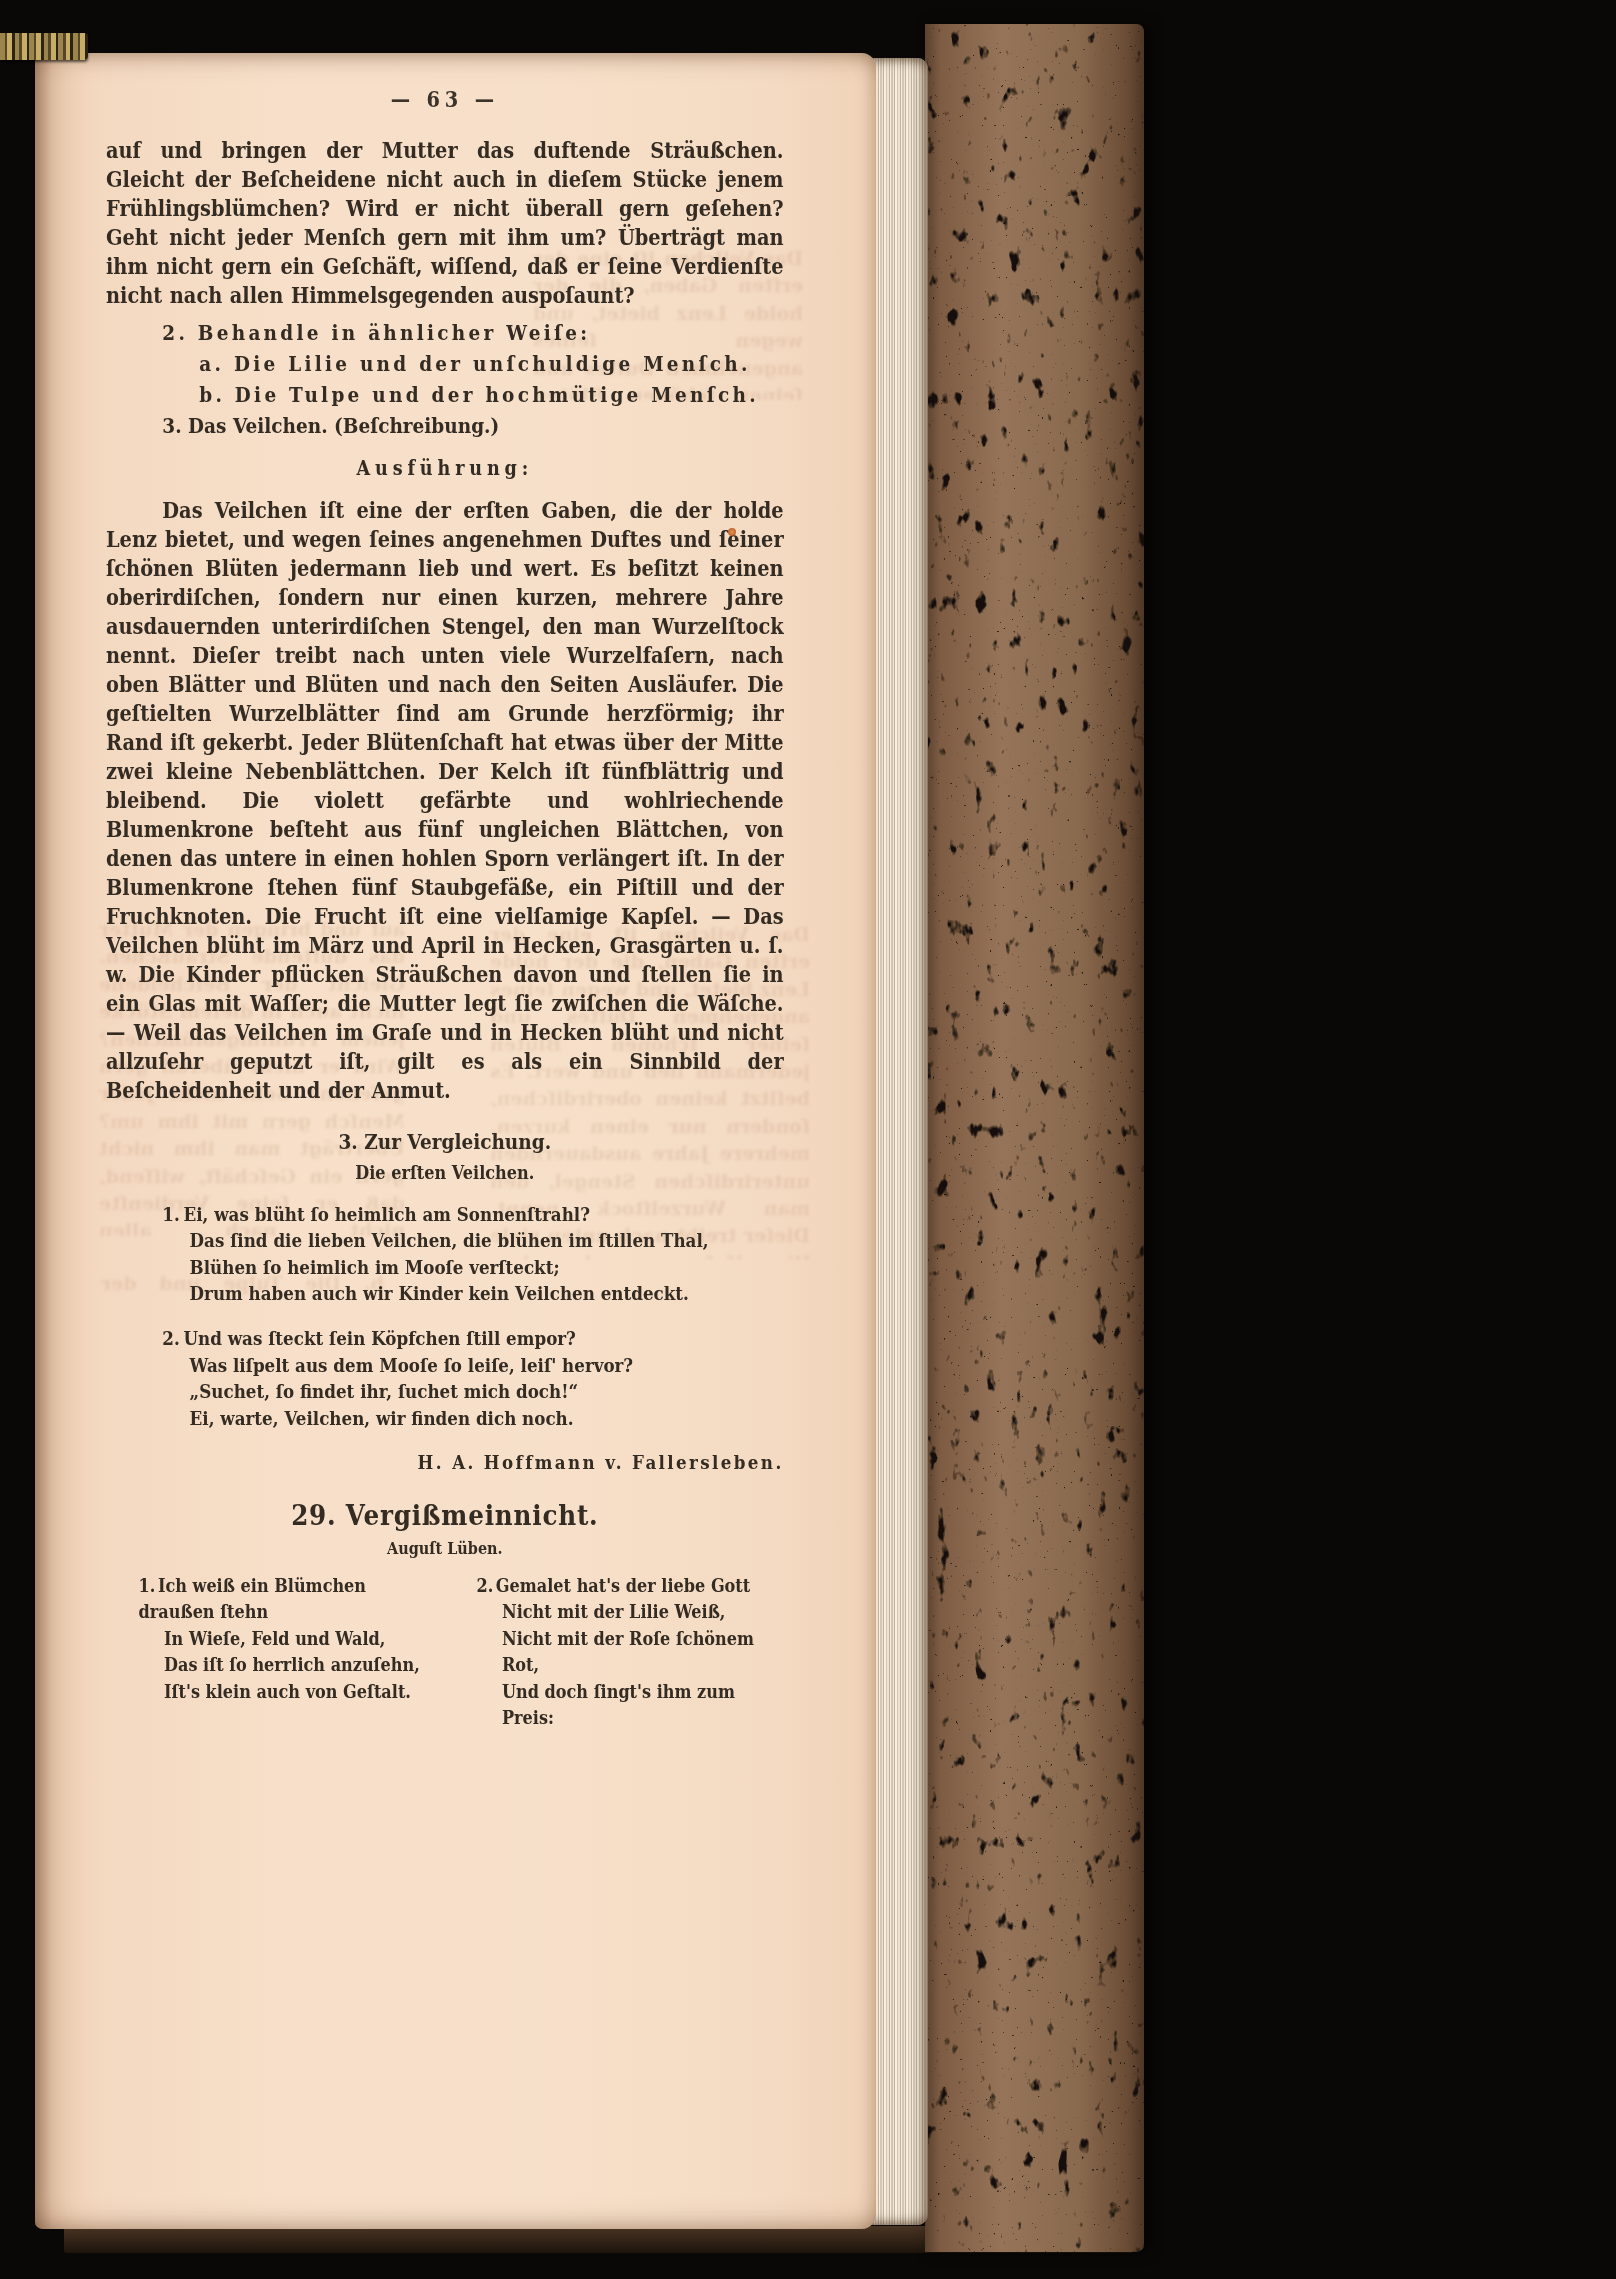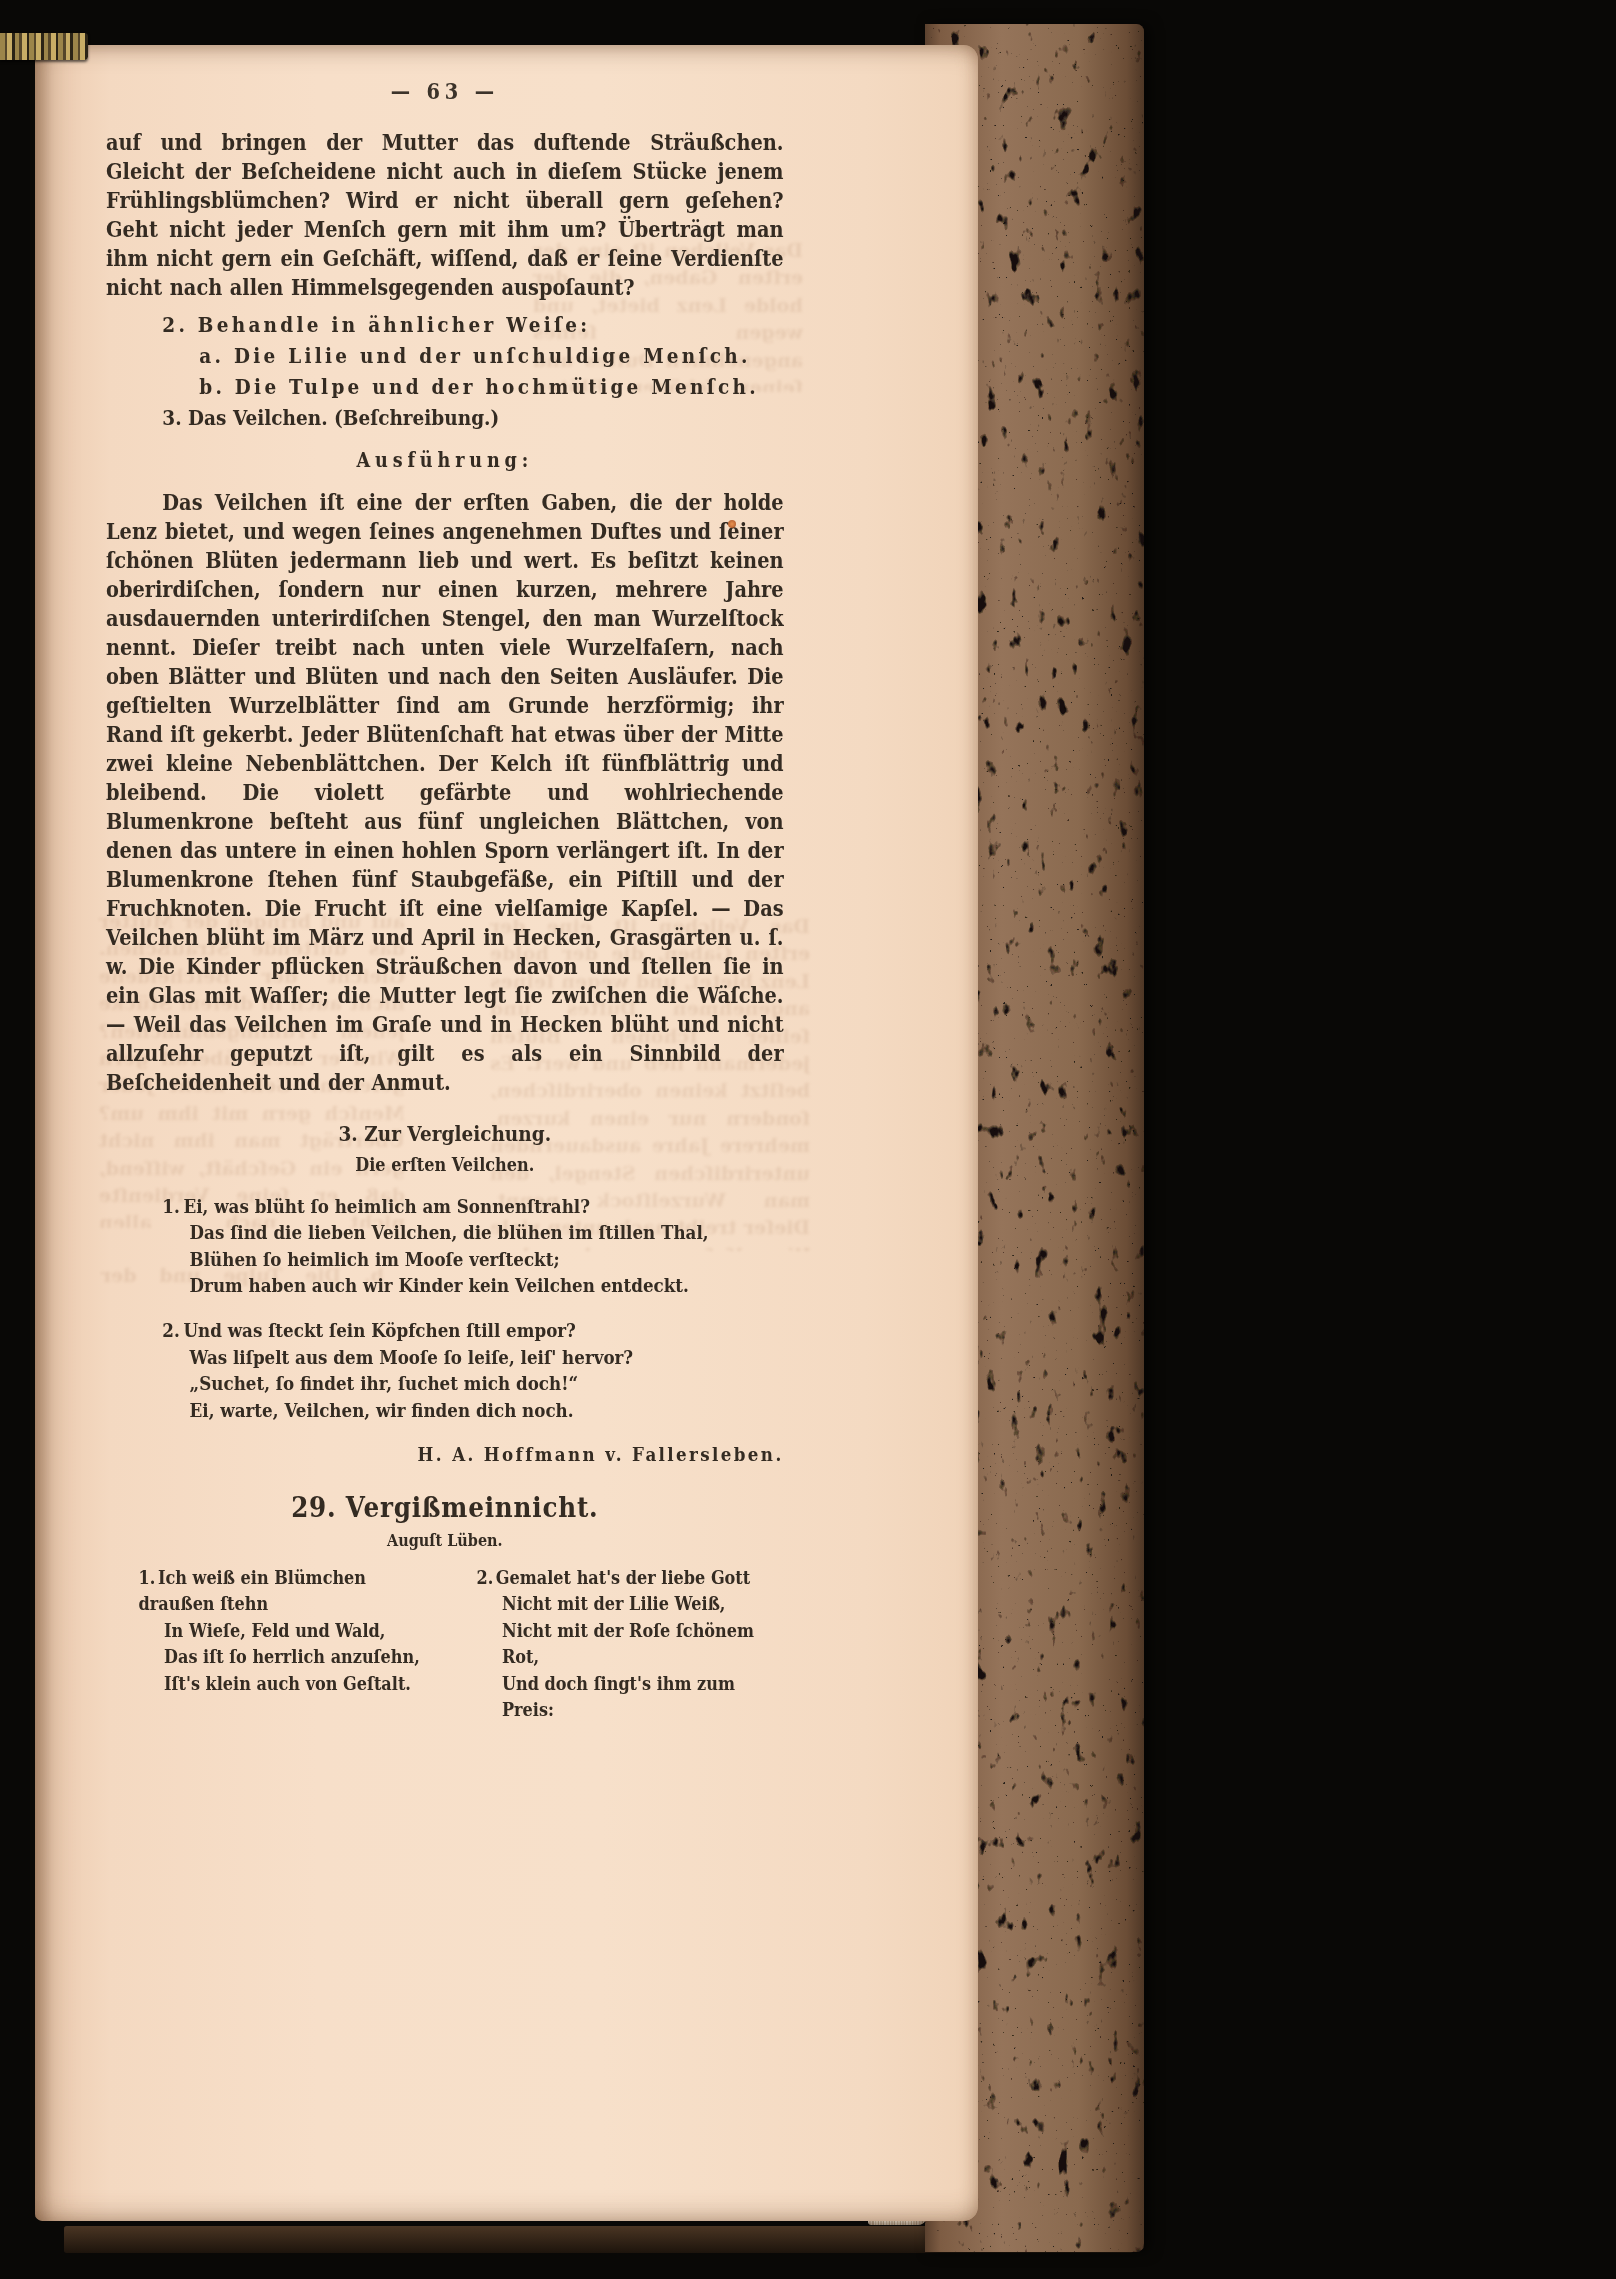--- a/index.html
+++ b/index.html
@@ -27,21 +27,21 @@
     box-shadow:inset -7.3px 0 9.1px rgba(70,45,25,.45),
                inset 0 11px 11px -8.2px rgba(70,45,25,.5),
                inset 0 -11px 11px -8.2px rgba(70,45,25,.5);
   }
   .headband {
     position:absolute; left:0; top:33px; width:88px; height:27.4px; z-index:5;
     background:repeating-linear-gradient(90deg,#9c854a 0 4.6px,#55462a 4.6px 7.3px,#c8ad66 7.3px 12px,#2b2416 12px 14.6px);
     border-radius:0 3.7px 3.7px 0; box-shadow:0 1.8px 2.7px rgba(0,0,0,.6);
   }
   .page {
-    position:absolute; left:35px; top:45px; width:943px; height:2176px; z-index:4;
+    position:absolute; left:35px; top:53px; width:841px; height:2176px; z-index:4;
     background:linear-gradient(90deg,#d8b598 0%,#edcdb2 2%,#f4d9c1 8%,#f7dfc9 30%,#f7e0ca 60%,#f4dac2 88%,#f0d3b8 100%);
     border-radius:7.3px 14.6px 14.6px 7.3px;
     box-shadow:inset 0 14.6px 24px -14.6px rgba(96,58,30,.5),
                inset 0 -16.4px 27.4px -16.4px rgba(96,58,30,.45),
                inset 27.4px 0 37px -25.6px rgba(80,45,20,.55),
                inset -12.8px 0 20px -12.8px rgba(120,80,45,.35);
   }
   .content {
     position:absolute; left:71px; top:33px; width:770px; z-index:2;
     transform:scaleX(0.88); transform-origin:left top;

